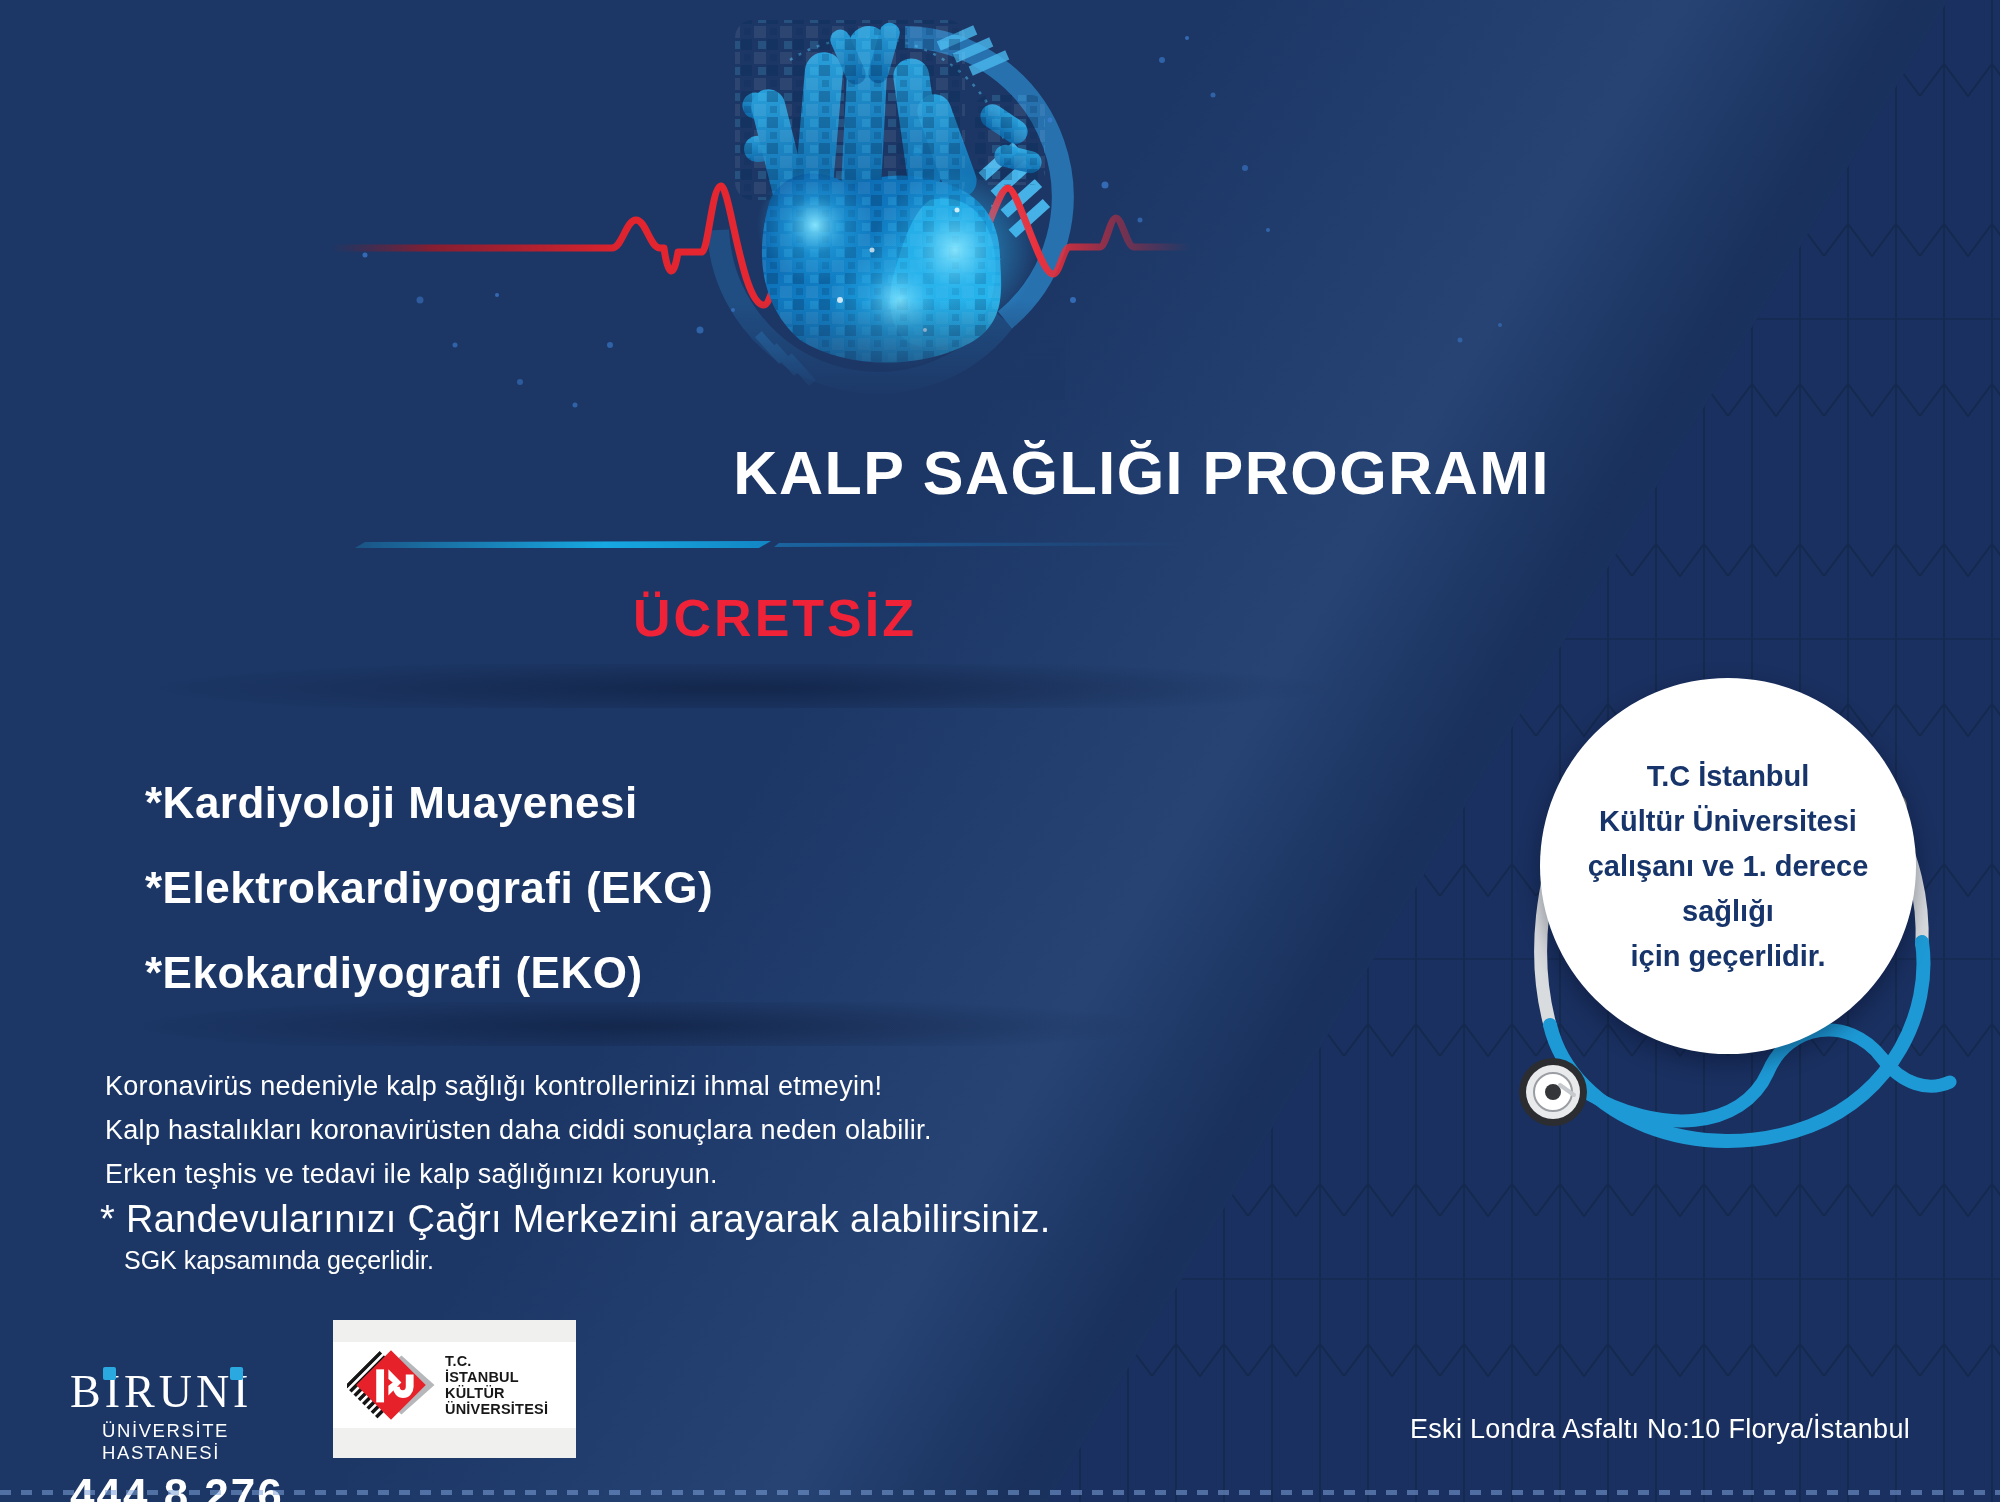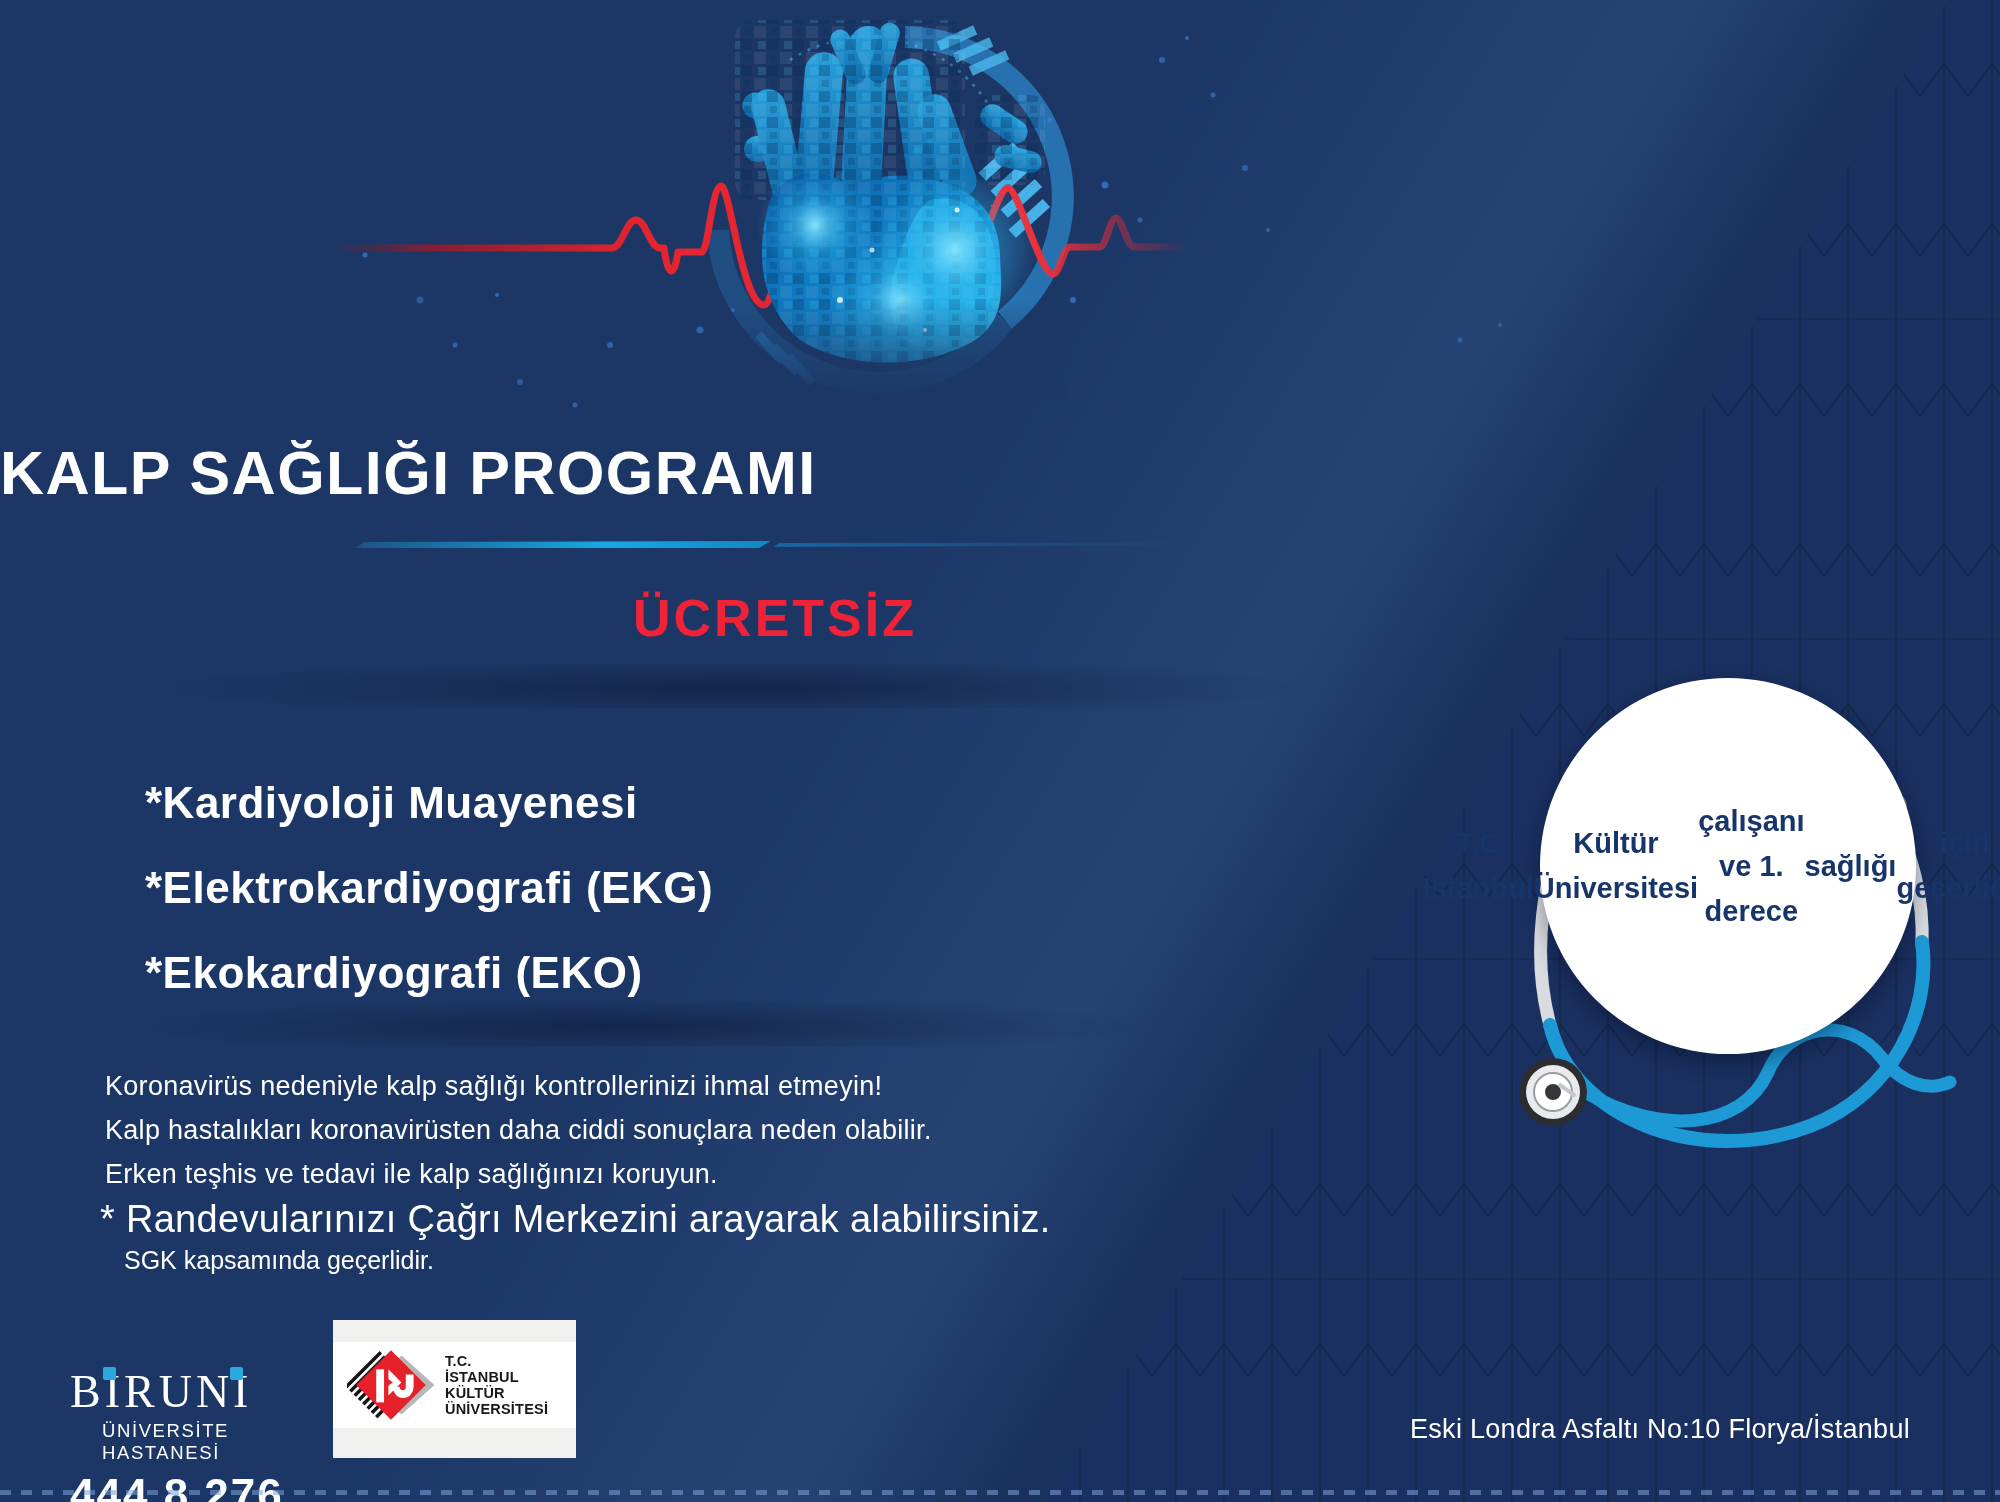--- a/index.html
+++ b/index.html
@@ -27,21 +27,21 @@
   .pattern-region svg{position:absolute;inset:0;}
   
   .fold{position:absolute;left:0;height:44px;pointer-events:none;
     background:radial-gradient(ellipse 55% 95% at 48% 55%, rgba(3,8,26,.34), rgba(3,8,26,0) 72%);}
   .fold1{top:664px;width:1530px;}
   .fold2{top:1002px;width:1330px;}
 
   .hero-art{position:absolute;top:0;left:0;pointer-events:none;}
 
   .title{
-    position:absolute;top:438px;left:0;width:1550px;text-align:left;
+    position:absolute;top:438px;left:0;width:1550px;text-align:right;
     font-size:61px;font-weight:700;letter-spacing:1.5px;color:#fff;
   }
   .divider{position:absolute;top:540px;left:355px;pointer-events:none;}
   .price{
     position:absolute;top:588px;left:0;width:1550px;text-align:center;
     font-size:52px;font-weight:700;letter-spacing:3px;color:var(--red,#f02238);
   }
   .services{
     position:absolute;top:778px;left:145px;list-style:none;margin:0;padding:0;
     font-size:44px;font-weight:700;letter-spacing:.5px;
@@ -63,21 +63,21 @@
   
   .ku-box{position:absolute;top:1320px;left:333px;width:243px;height:138px;background:var(--boxGray,#f0f0ee);}
   .ku-strip{position:absolute;top:22px;left:0;width:100%;height:86px;background:#fff;display:flex;align-items:center;}
   .ku-mark{margin-left:14px;flex:none;}
   .ku-text{margin-left:10px;color:#181818;font-size:14.5px;font-weight:700;line-height:16px;letter-spacing:.2px;}
 
   
   .badge{
     position:absolute;top:678px;left:1540px;width:376px;height:376px;border-radius:50%;
     background:#fff;box-shadow:0 8px 22px rgba(2,8,28,.38);
-    display:flex;flex-direction:row;justify-content:center;align-items:center;
+    display:flex;flex-direction:column;justify-content:center;align-items:center;
     text-align:center;color:var(--navy,#17356b);font-weight:700;font-size:29px;line-height:45px;
   }
   .stetho{position:absolute;top:0;left:0;pointer-events:none;}
 
   .address{
     position:absolute;top:1414px;left:1390px;width:540px;text-align:center;
     font-size:27px;letter-spacing:.3px;color:#fff;
   }
   .bottom-dashes{
     position:absolute;left:0;top:1490px;width:100%;height:5px;opacity:.55;

